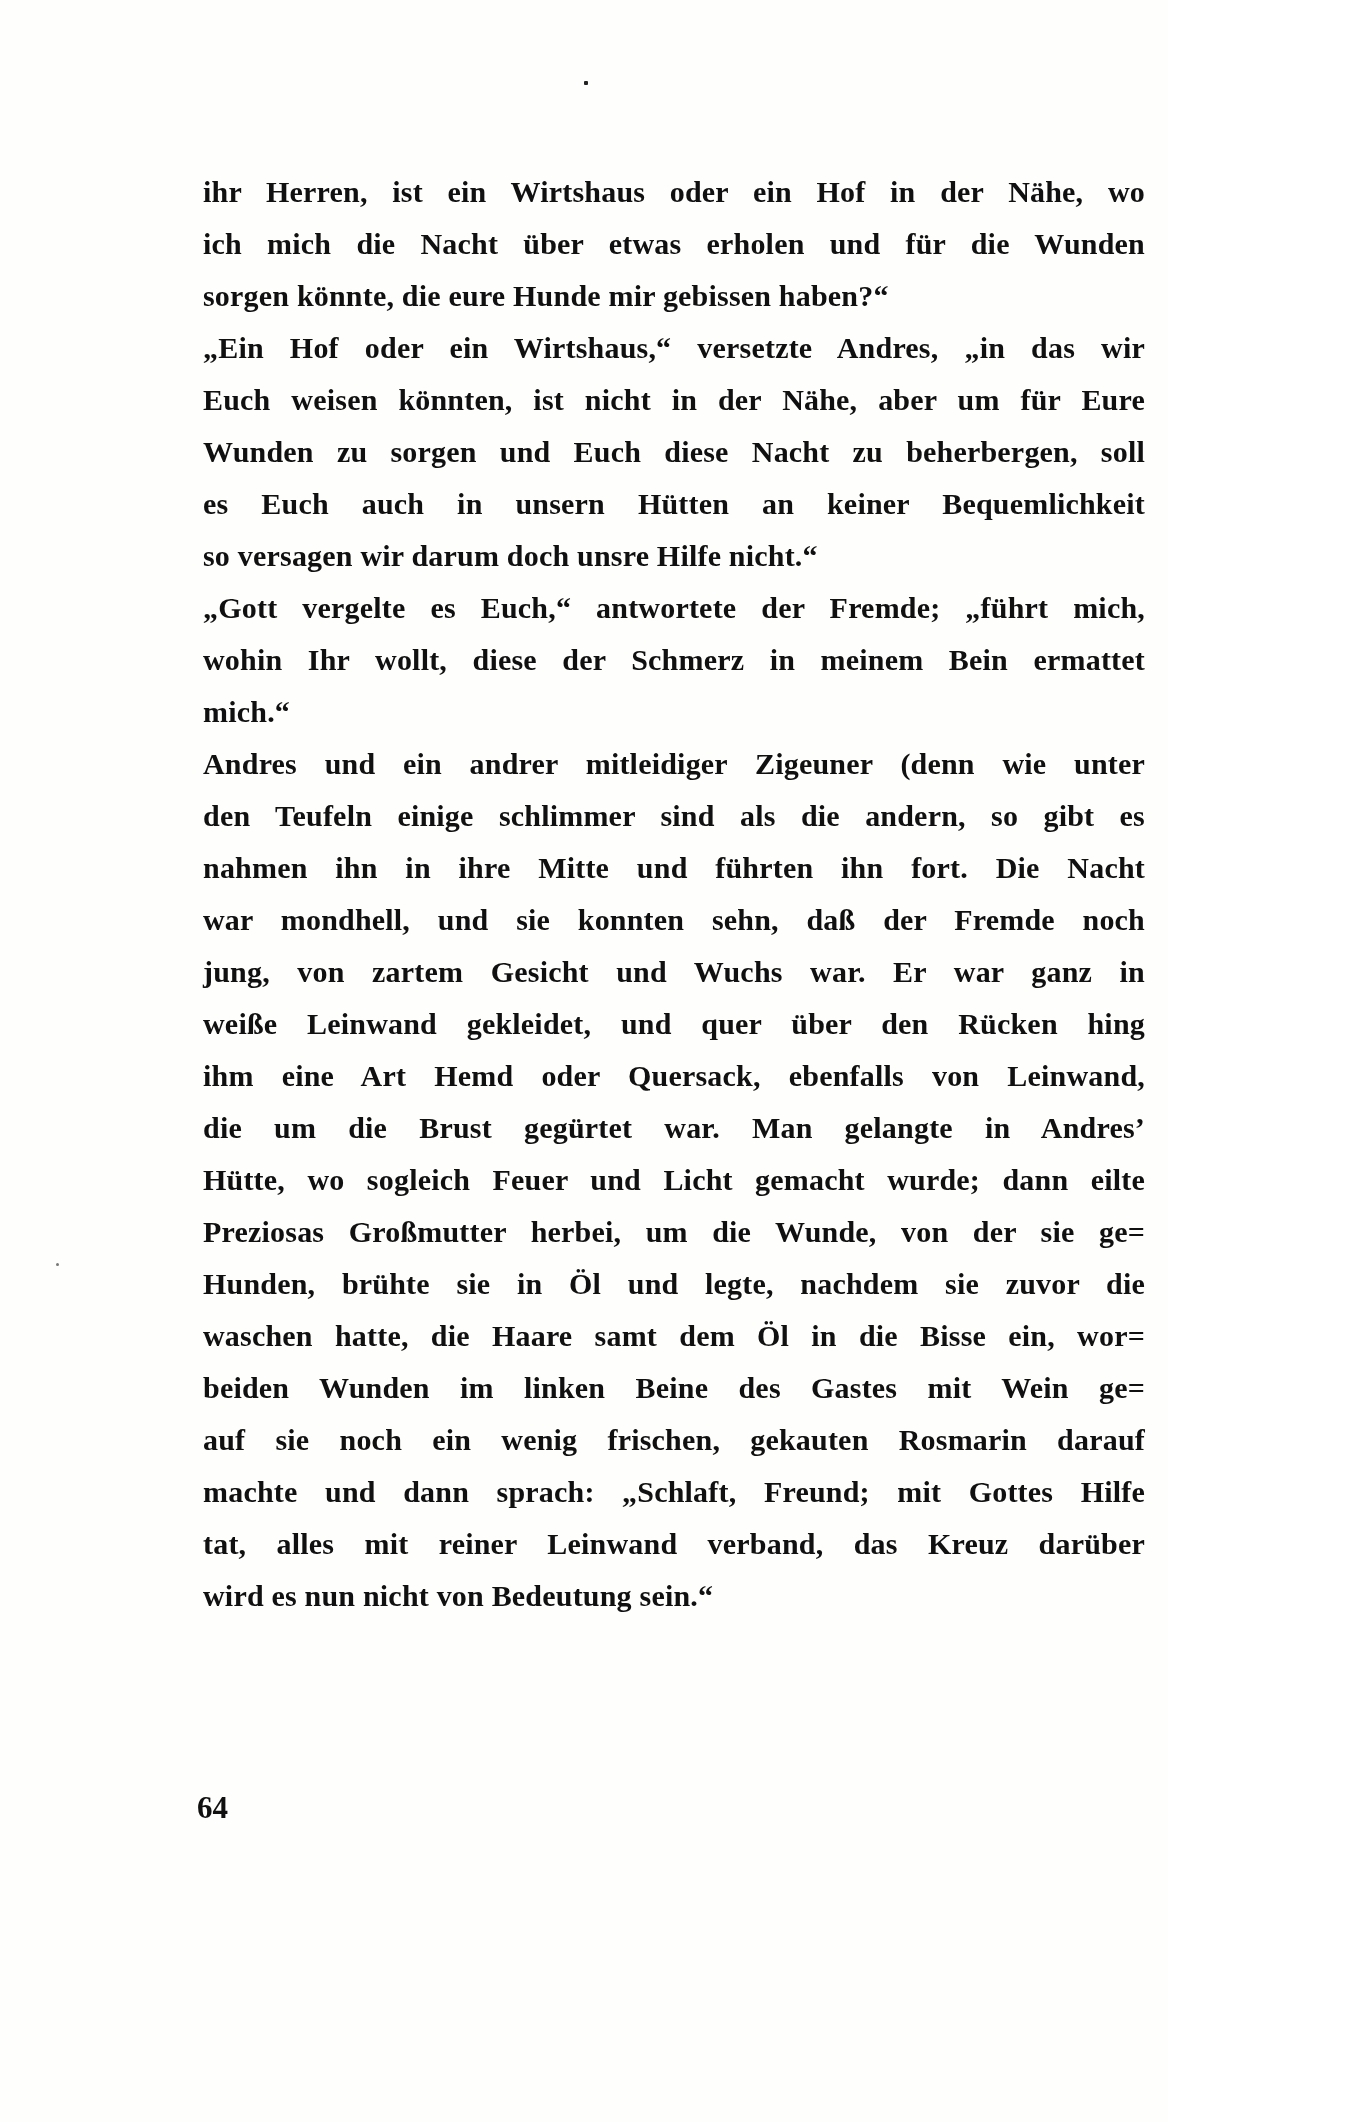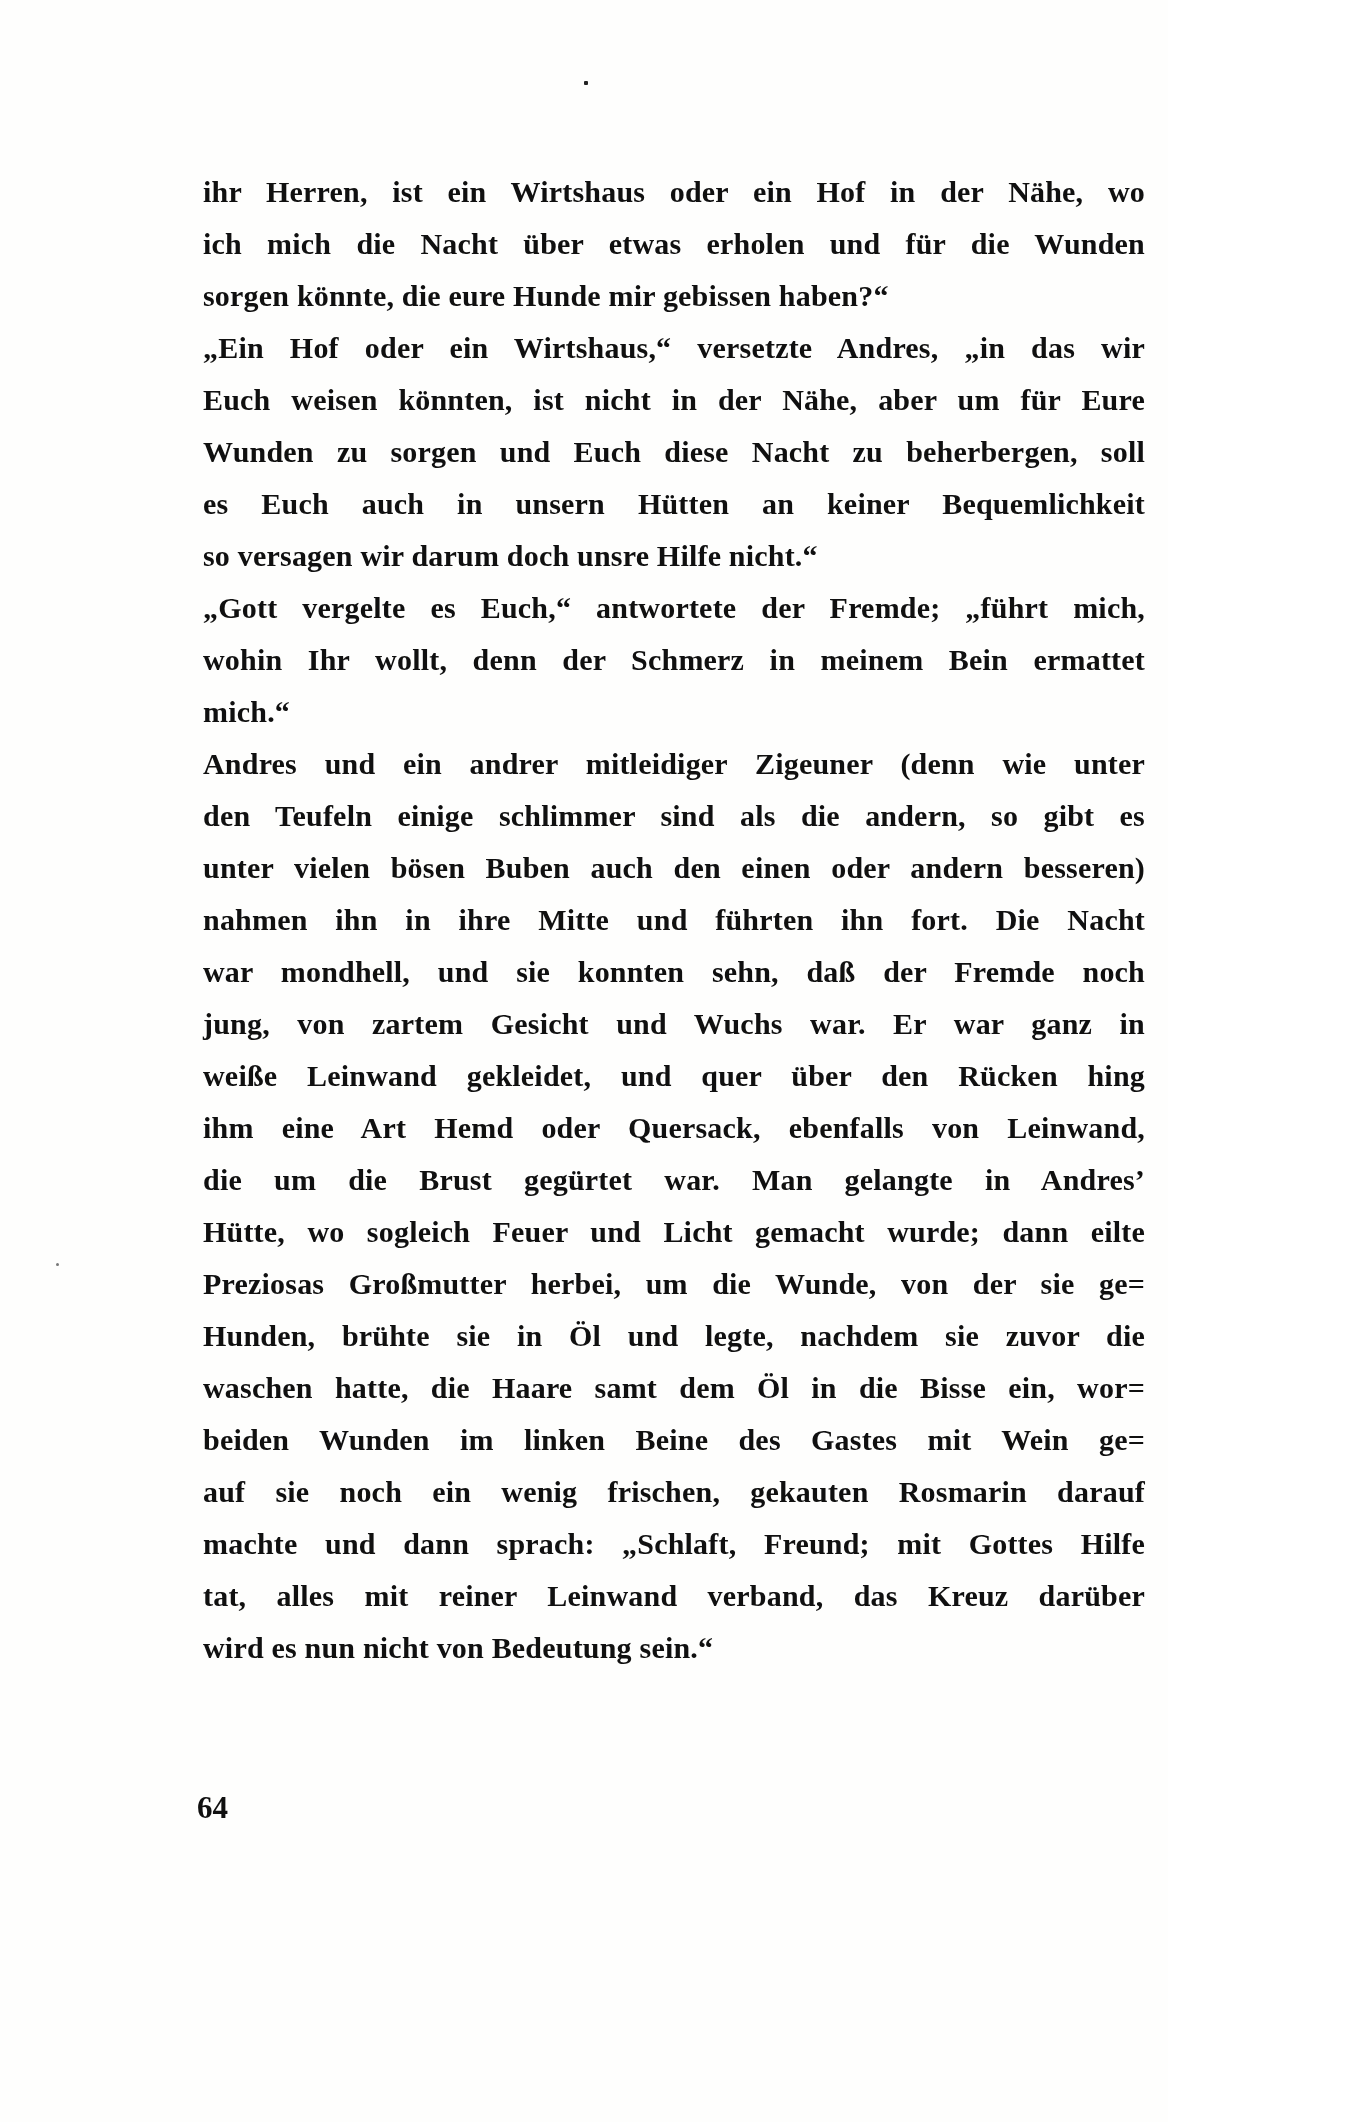--- a/index.html
+++ b/index.html
@@ -88,28 +88,27 @@
     <div class="paragraph">
       <div class="line">„Ein Hof oder ein Wirtshaus,“ versetzte Andres, „in das wir</div>
       <div class="line">Euch weisen könnten, ist nicht in der Nähe, aber um für Eure</div>
       <div class="line">Wunden zu sorgen und Euch diese Nacht zu beherbergen, soll</div>
       <div class="line">es Euch auch in unsern Hütten an keiner Bequemlichkeit</div>
       <div class="line para-end">so versagen wir darum doch unsre Hilfe nicht.“</div>
     </div>
 
     <div class="paragraph">
       <div class="line">„Gott vergelte es Euch,“ antwortete der Fremde; „führt mich,</div>
-      <div class="line">wohin Ihr wollt, denn der Schmerz in meinem Bein ermattet</div>
+      <div class="line">wohin Ihr wollt, diese der Schmerz in meinem Bein ermattet</div>
       <div class="line para-end">mich.“</div>
     </div>
 
     <div class="paragraph">
       <div class="line">Andres und ein andrer mitleidiger Zigeuner (denn wie unter</div>
       <div class="line">den Teufeln einige schlimmer sind als die andern, so gibt es</div>
-      <div class="line">unter vielen bösen Buben auch den einen oder andern besseren)</div>
       <div class="line">nahmen ihn in ihre Mitte und führten ihn fort. Die Nacht</div>
       <div class="line">war mondhell, und sie konnten sehn, daß der Fremde noch</div>
       <div class="line">jung, von zartem Gesicht und Wuchs war. Er war ganz in</div>
       <div class="line">weiße Leinwand gekleidet, und quer über den Rücken hing</div>
       <div class="line">ihm eine Art Hemd oder Quersack, ebenfalls von Leinwand,</div>
       <div class="line">die um die Brust gegürtet war. Man gelangte in Andres’</div>
       <div class="line">Hütte, wo sogleich Feuer und Licht gemacht wurde; dann eilte</div>
       <div class="line">Preziosas Großmutter herbei, um die Wunde, von der sie ge=</div>
       <div class="line">Hunden, brühte sie in Öl und legte, nachdem sie zuvor die</div>
       <div class="line">waschen hatte, die Haare samt dem Öl in die Bisse ein, wor=</div>

